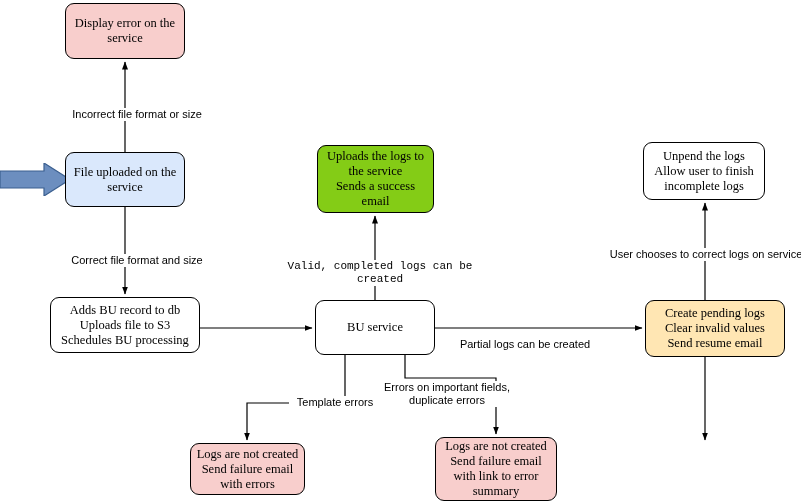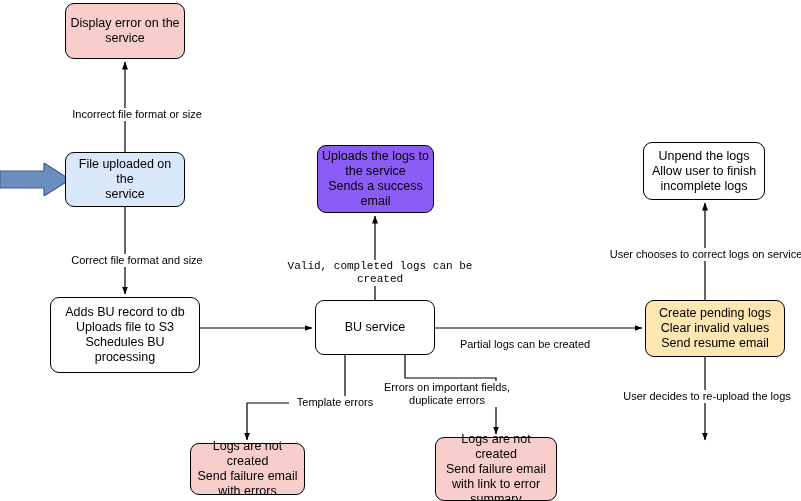--- a/index.html
+++ b/index.html
@@ -21,20 +21,21 @@
     display:flex;
     align-items:center;
     justify-content:center;
     text-align:center;
     font-size:12.5px;
     line-height:15px;
     color:#000000;
     background:#ffffff;
     padding:2px 4px;
     white-space:pre-line;
+    font-family:Liberation Serif, serif;
   }
   .edge-label{
     position:absolute;
     font-size:11px;
     line-height:13px;
     color:#000000;
     text-align:center;
     background:#ffffff;
     white-space:pre-line;
     padding:0 2px;
@@ -93,25 +94,25 @@
   <svg class="start-arrow" style="left:0px;top:163px;width:72px;height:33px;" viewBox="0 0 72 33" xmlns="http://www.w3.org/2000/svg">
     <path d="M0,8 L44,8 L44,0 L70,16.5 L44,33 L44,25 L0,25 Z" fill="#6c8ebf" stroke="#3b5f8f" stroke-width="1.2"></path>
   </svg>
 
   <div class="node" style="left:65px;top:3px;width:120px;height:56px;background:#f8cecc;">Display error on the
 service</div>
 
   <div class="node" style="left:65px;top:152px;width:120px;height:55px;background:#dae8fc;">File uploaded on the
 service</div>
 
-  <div class="node" style="left:50px;top:297px;width:150px;height:76px;background:#ffffff;">Adds BU record to db
+  <div class="node" style="left:50px;top:297px;width:150px;height:56px;background:#ffffff;">Adds BU record to db
 Uploads file to S3
 Schedules BU processing</div>
 
-  <div class="node" style="left:317px;top:145px;width:117px;height:68px;background:#8b5cf6;">Uploads the logs to
+  <div class="node" style="left:317px;top:145px;width:117px;height:68px;background:#84cc16;">Uploads the logs to
 the service
 Sends a success
 email</div>
 
   <div class="node" style="left:315px;top:300px;width:120px;height:55px;background:#ffffff;">BU service</div>
 
   <div class="node" style="left:643px;top:142px;width:122px;height:58px;background:#ffffff;">Unpend the logs
 Allow user to finish
 incomplete logs</div>
 
@@ -132,20 +133,19 @@
   <div class="edge-label" style="left:55px;top:108px;width:160px;">Incorrect file format or size</div>
 
   <div class="edge-label" style="left:55px;top:254px;width:160px;">Correct file format and size</div>
 
   <div class="edge-label" style="left:278px;top:260px;width:200px;font-family:Liberation Mono, monospace;">Valid, completed logs can be created</div>
 
   <div class="edge-label" style="left:452px;top:338px;width:142px;">Partial logs can be created</div>
 
   <div class="edge-label" style="left:604px;top:248px;width:200px;">User chooses to correct logs on service</div>
 
-  <div class="edge-label" style="left:615px;top:390px;width:180px;">User decides to re-upload the logs</div>
 
   <div class="edge-label" style="left:289px;top:396px;width:88px;">Template errors</div>
 
   <div class="edge-label" style="left:380px;top:381px;width:130px;">Errors on important fields,
 duplicate errors</div>
 
 </div>
 
 </body></html>

